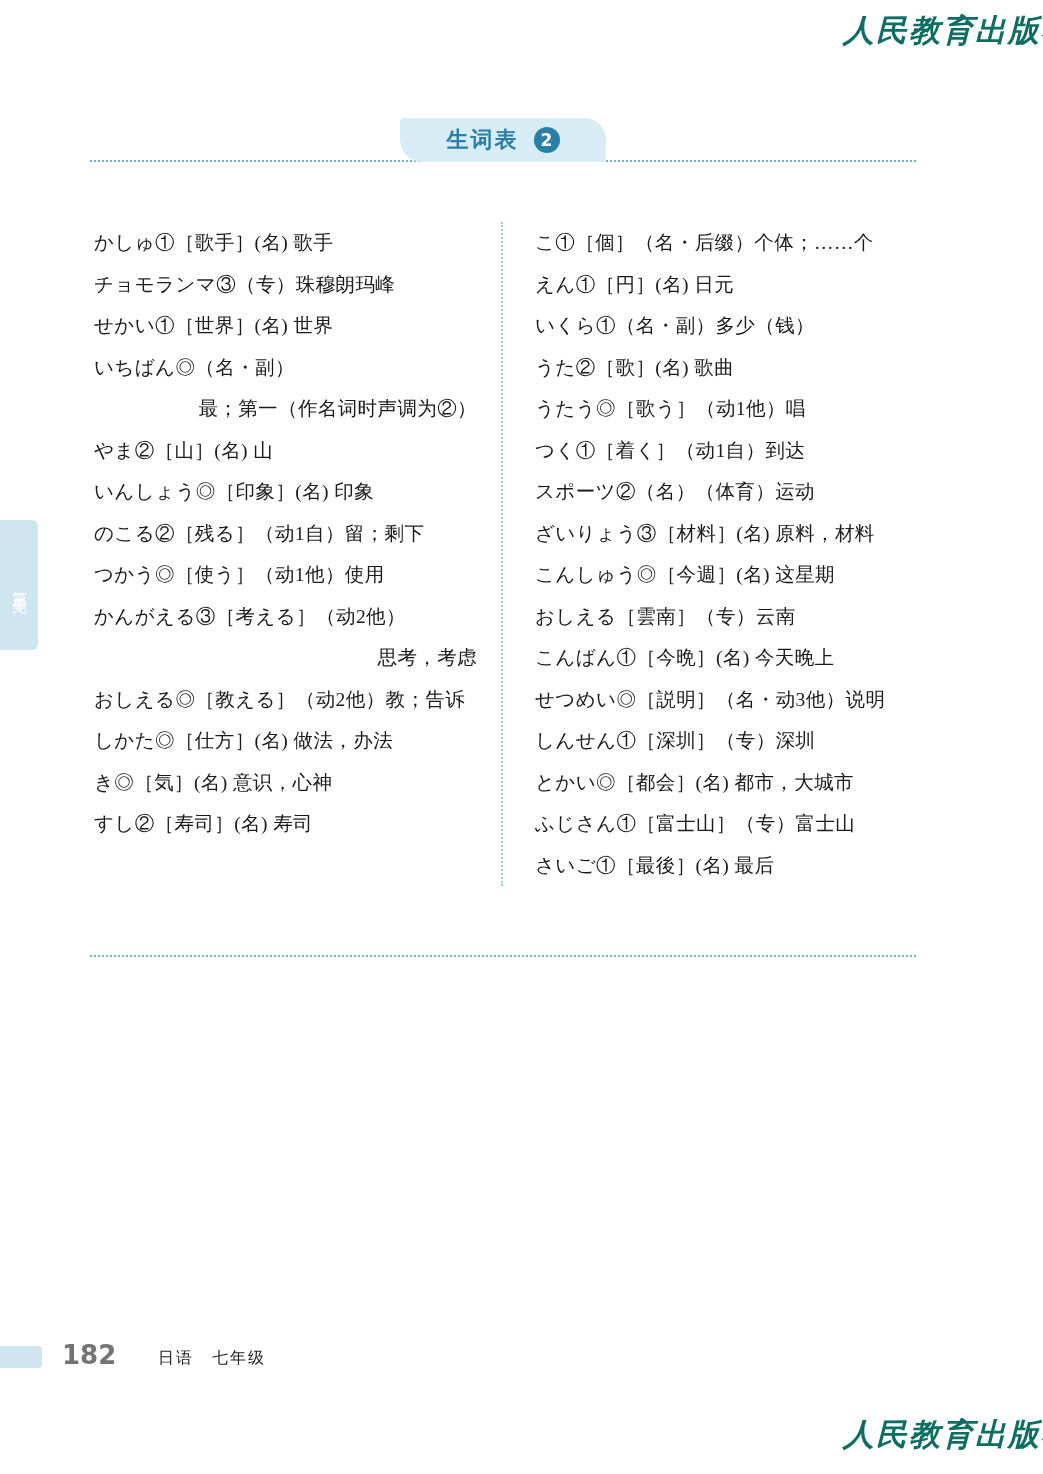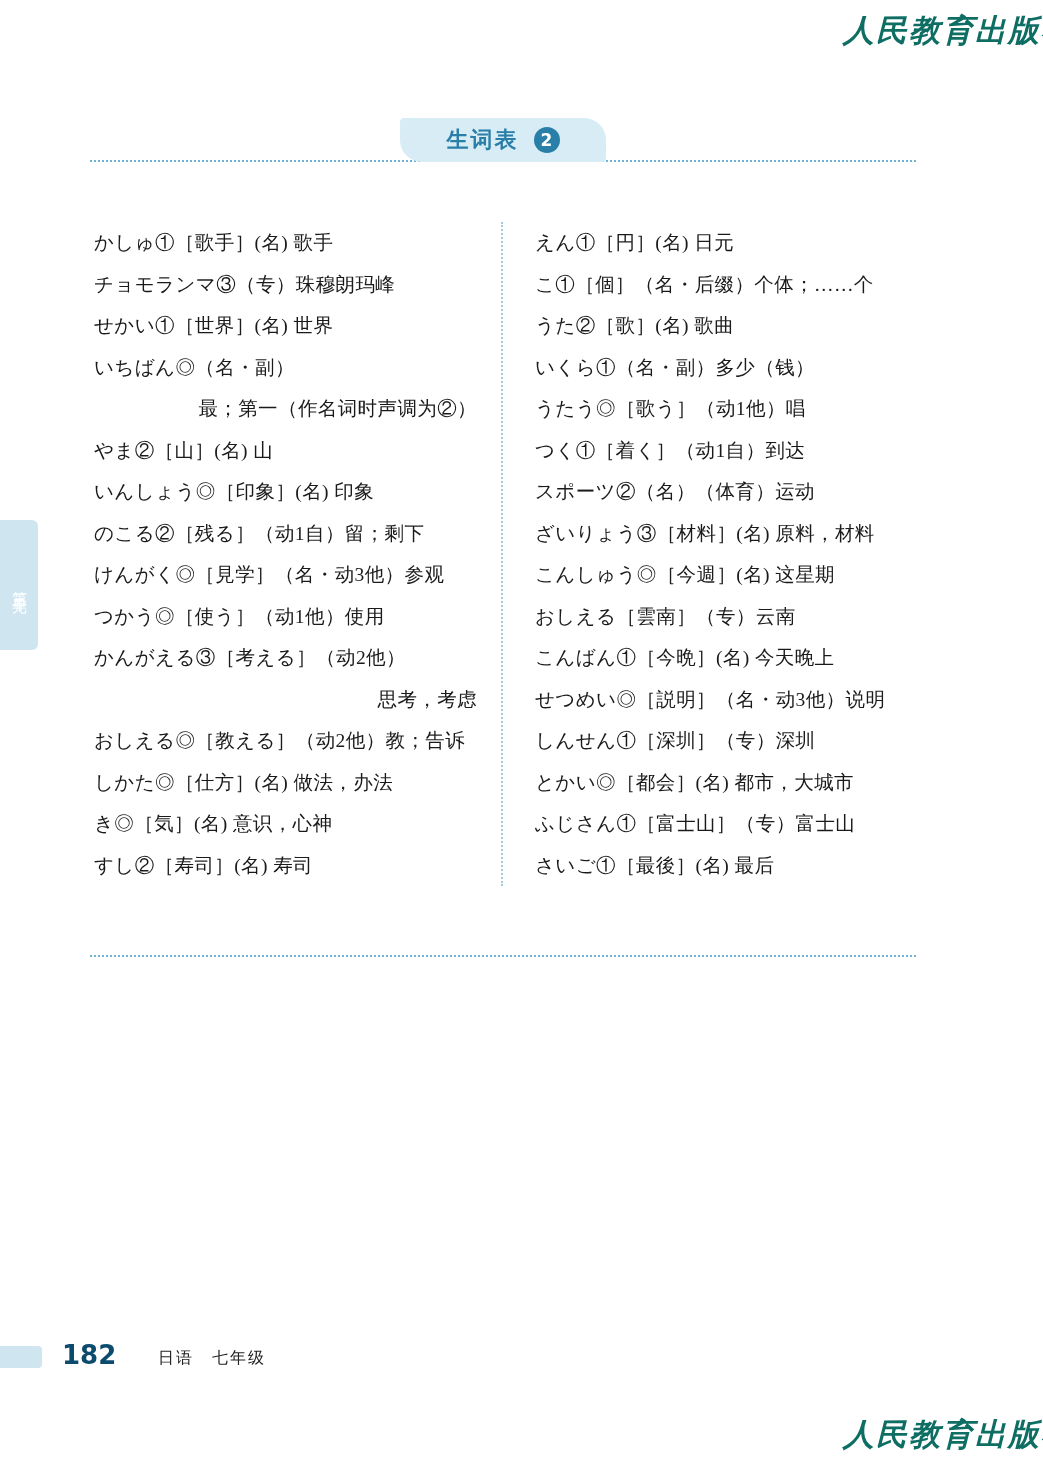--- a/index.html
+++ b/index.html
@@ -158,21 +158,21 @@
     background: #cfe6f1;
     border-radius: 0 4px 4px 0;
   }
   .page-num {
     position: absolute;
     left: 62px;
     top: 0;
     font-family: "DejaVu Sans", sans-serif;
     font-size: 26px;
     font-weight: bold;
-    color: #0c4a6e;
+    color: #737373;
   }
   .footer-label {
     position: absolute;
     left: 158px;
     top: 8px;
     font-size: 16px;
     letter-spacing: 2px;
     color: #222;
   }
 </style>
@@ -194,34 +194,33 @@
 <div class="columns">
   <div class="col left">
     <div class="entry">かしゅ①［歌手］(名) 歌手</div>
     <div class="entry">チョモランマ③（专）珠穆朗玛峰</div>
     <div class="entry">せかい①［世界］(名) 世界</div>
     <div class="entry">いちばん◎（名・副）</div>
     <div class="entry cont">最；第一（作名词时声调为②）</div>
     <div class="entry">やま②［山］(名) 山</div>
     <div class="entry">いんしょう◎［印象］(名) 印象</div>
     <div class="entry">のこる②［残る］（动1自）留；剩下</div>
-    <div class="entry">けんがく◎［見学］（名・动3他）参观</div>
     <div class="entry">つかう◎［使う］（动1他）使用</div>
     <div class="entry">かんがえる③［考える］（动2他）</div>
     <div class="entry cont">思考，考虑</div>
     <div class="entry">おしえる◎［教える］（动2他）教；告诉</div>
     <div class="entry">しかた◎［仕方］(名) 做法，办法</div>
     <div class="entry">き◎［気］(名) 意识，心神</div>
     <div class="entry">すし②［寿司］(名) 寿司</div>
   </div>
   <div class="col right">
+    <div class="entry">こ①［個］（名・后缀）个体；……个</div>
     <div class="entry">えん①［円］(名) 日元</div>
-    <div class="entry">こ①［個］（名・后缀）个体；……个</div>
+    <div class="entry">いくら①（名・副）多少（钱）</div>
     <div class="entry">うた②［歌］(名) 歌曲</div>
-    <div class="entry">いくら①（名・副）多少（钱）</div>
     <div class="entry">うたう◎［歌う］（动1他）唱</div>
     <div class="entry">つく①［着く］（动1自）到达</div>
     <div class="entry">スポーツ②（名）（体育）运动</div>
     <div class="entry">ざいりょう③［材料］(名) 原料，材料</div>
     <div class="entry">こんしゅう◎［今週］(名) 这星期</div>
     <div class="entry">おしえる［雲南］（专）云南</div>
     <div class="entry">こんばん①［今晩］(名) 今天晚上</div>
     <div class="entry">せつめい◎［説明］（名・动3他）说明</div>
     <div class="entry">しんせん①［深圳］（专）深圳</div>
     <div class="entry">とかい◎［都会］(名) 都市，大城市</div>

